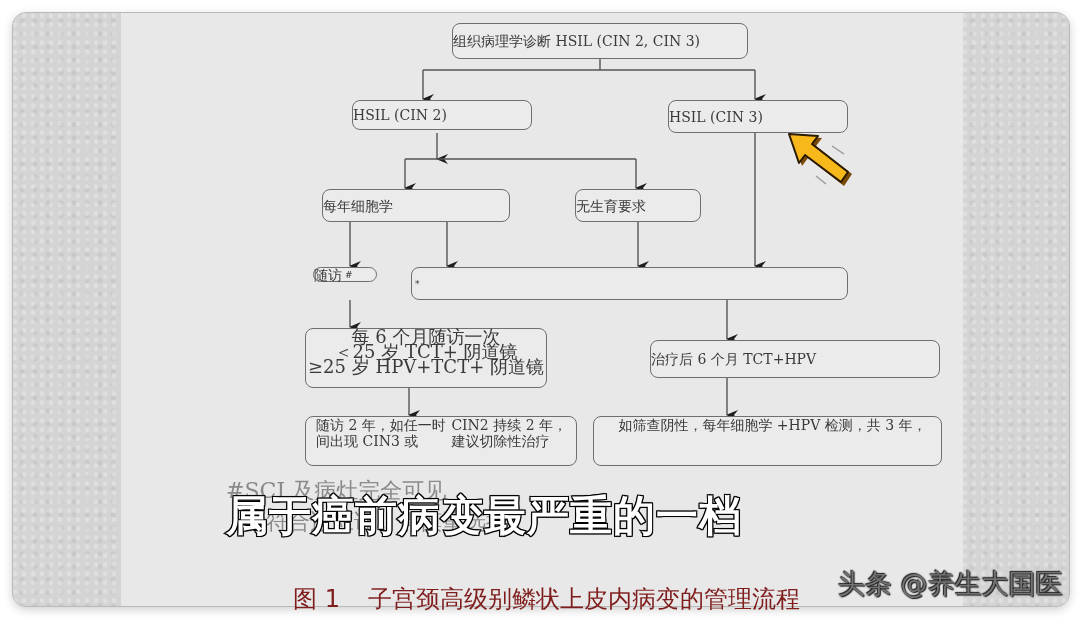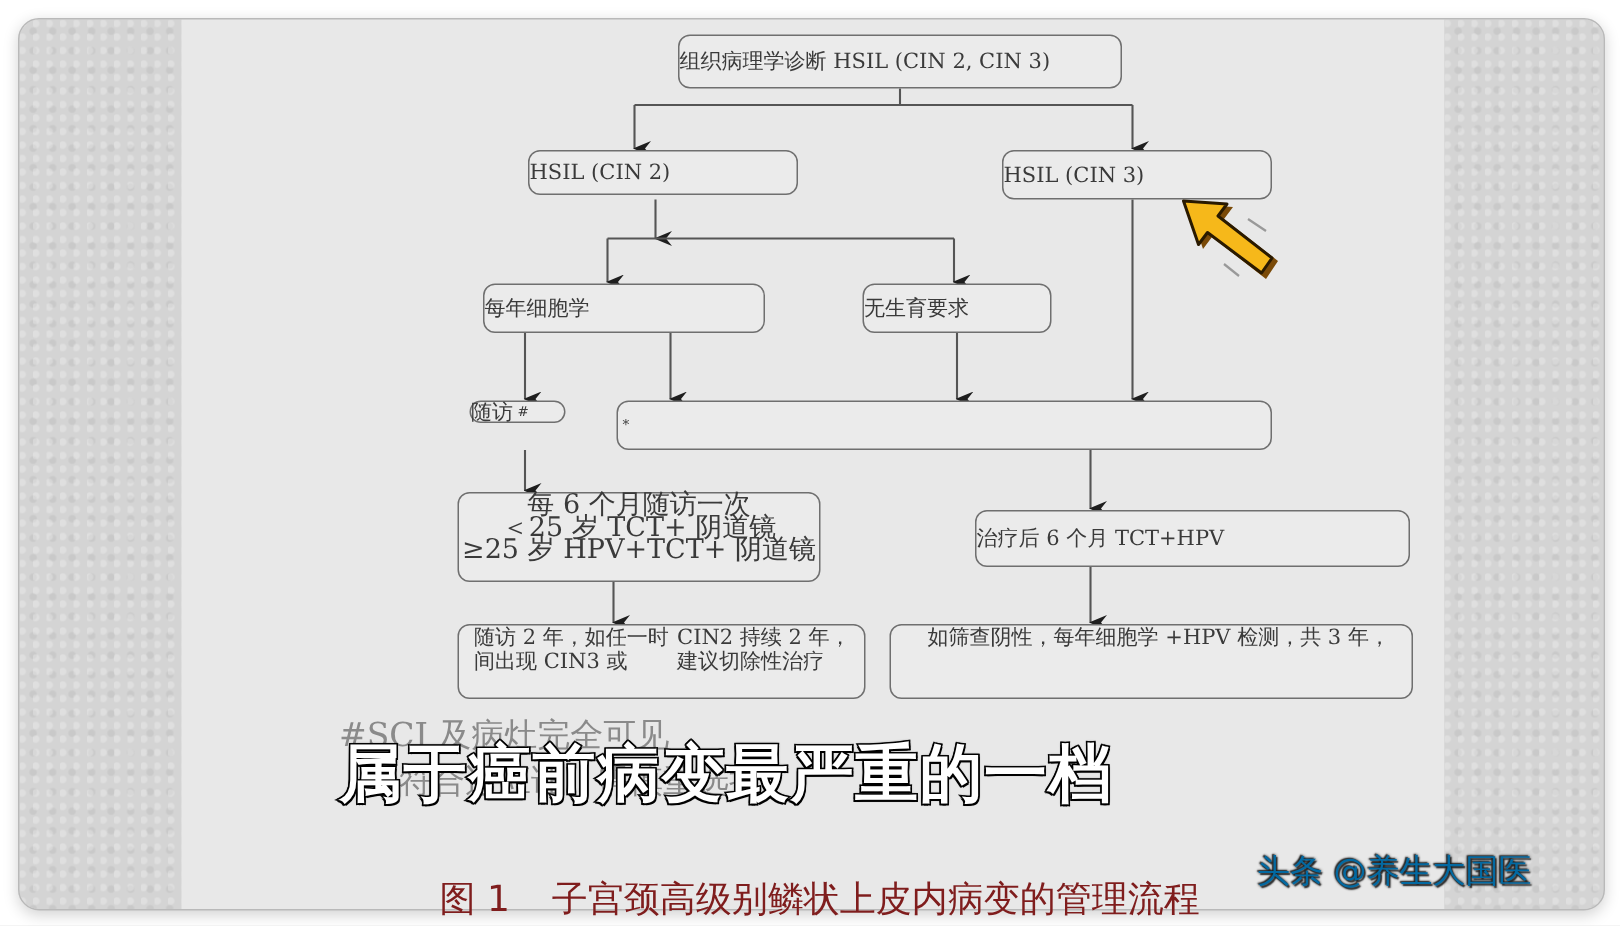--- a/index.html
+++ b/index.html
@@ -55,21 +55,21 @@
     text-shadow:0 0 2px #000, 1px 1px 0 #000, -1px -1px 0 #000, 1px -1px 0 #000, -1px 1px 0 #000;
     text-align:center;
   }
   .caption {
     position:absolute; left:293px; top:583px;
     font-family:"DejaVu Sans", sans-serif; font-size:24px; color:#7f1d1d;
   }
   .caption .num { margin-right:28px; }
   .watermark {
     position:absolute; left:838px; top:566px;
-    font-family:"DejaVu Sans", sans-serif; font-size:22px; color:#0369a1;
+    font-family:"DejaVu Sans", sans-serif; font-size:27px; color:#737373;
     text-shadow:0 0 2px #222, 1px 1px 1px #222, -1px -1px 1px #222;
     white-space:nowrap;
   }
   .pointer { position:absolute; left:786px; top:132px; width:72px; height:64px; }
 </style>
 </head>
 <body>
 
 <div class="frame">
   <div class="side left"></div>

